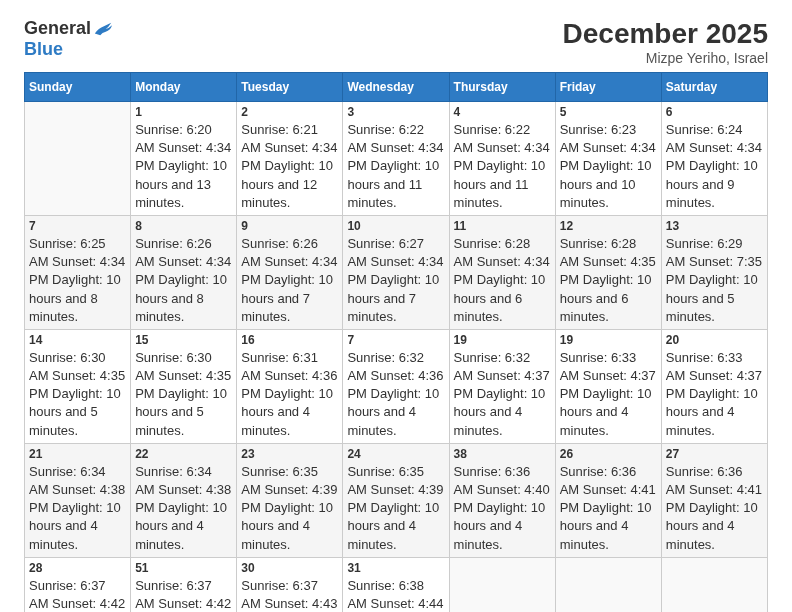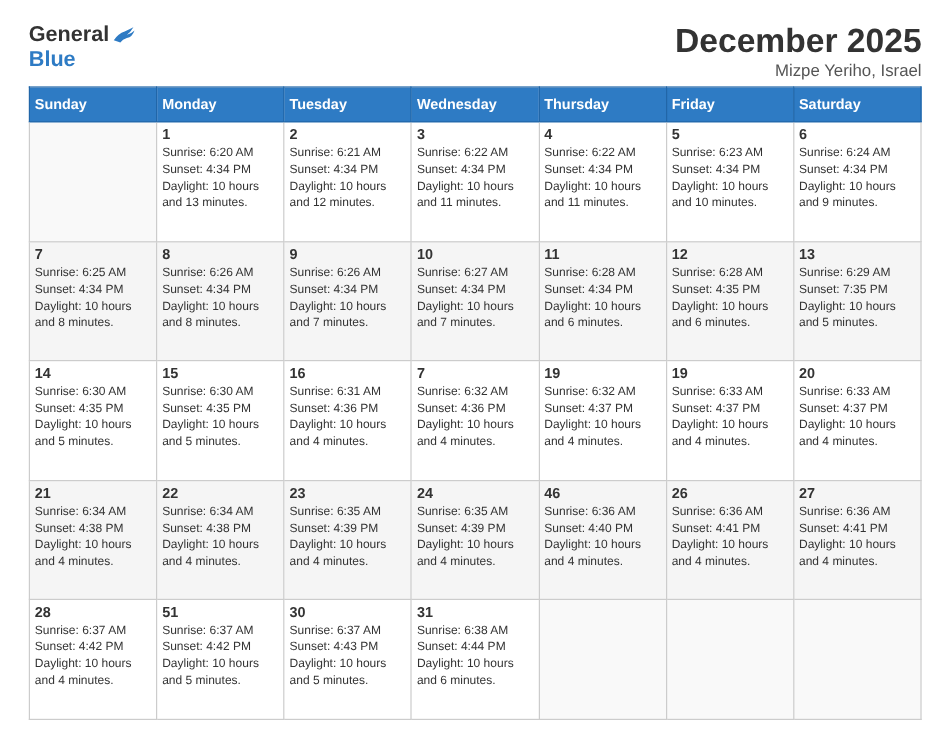--- a/index.html
+++ b/index.html
@@ -87,21 +87,21 @@
     .calendar td.empty {
       background: #f9f9f9;
     }
     .day-number {
       font-size: 12px;
       font-weight: bold;
       display: block;
       margin-bottom: 2px;
     }
     .day-info {
-      font-size: 10px;
+      font-size: 13px;
       line-height: 1.4;
       color: #333;
     }
     .row-bg-alt td {
       background: #f5f5f5;
     }
   </style>
 </head>
 <body>
 
@@ -305,21 +305,21 @@
 and 4 minutes.</div>
           </td>
           <td>
             <span class="day-number">24</span>
             <div class="day-info">Sunrise: 6:35 AM
 Sunset: 4:39 PM
 Daylight: 10 hours
 and 4 minutes.</div>
           </td>
           <td>
-            <span class="day-number">46</span>
+            <span class="day-number">38</span>
             <div class="day-info">Sunrise: 6:36 AM
 Sunset: 4:40 PM
 Daylight: 10 hours
 and 4 minutes.</div>
           </td>
           <td>
             <span class="day-number">26</span>
             <div class="day-info">Sunrise: 6:36 AM
 Sunset: 4:41 PM
 Daylight: 10 hours

